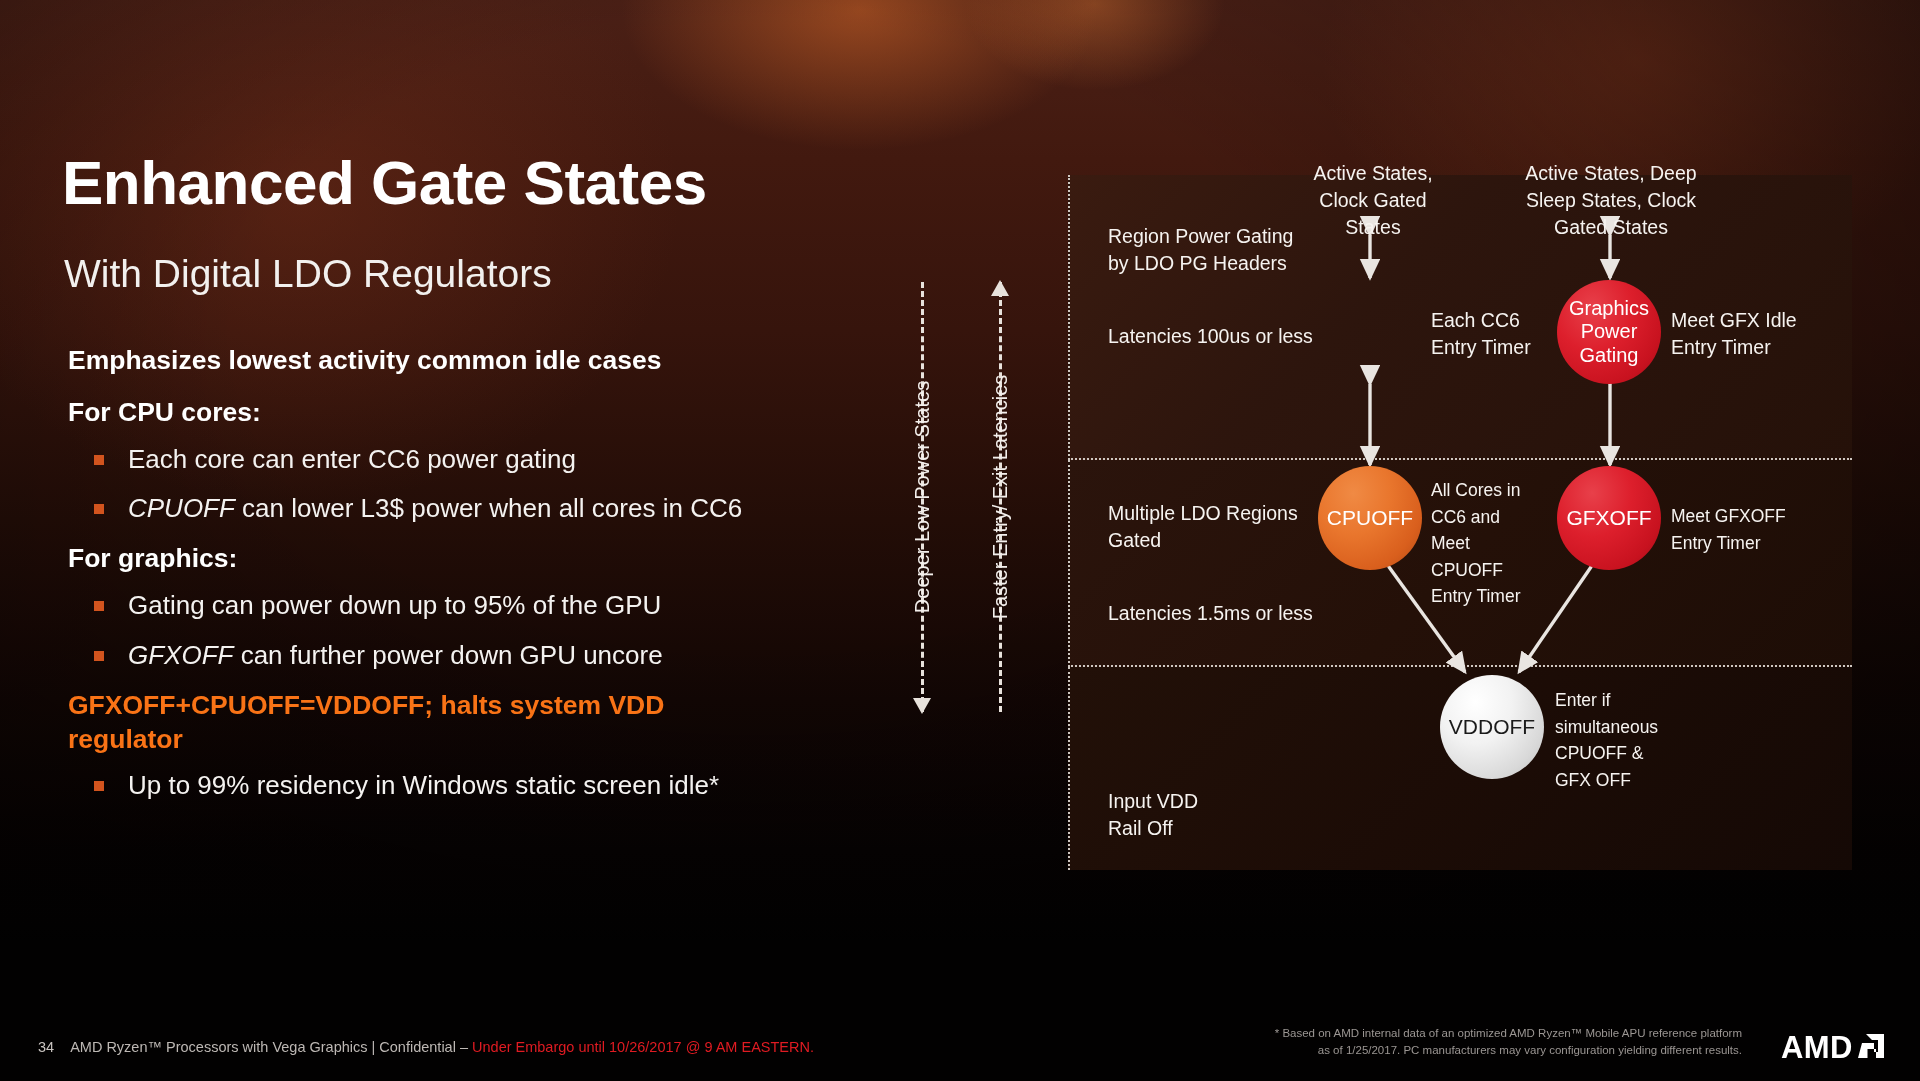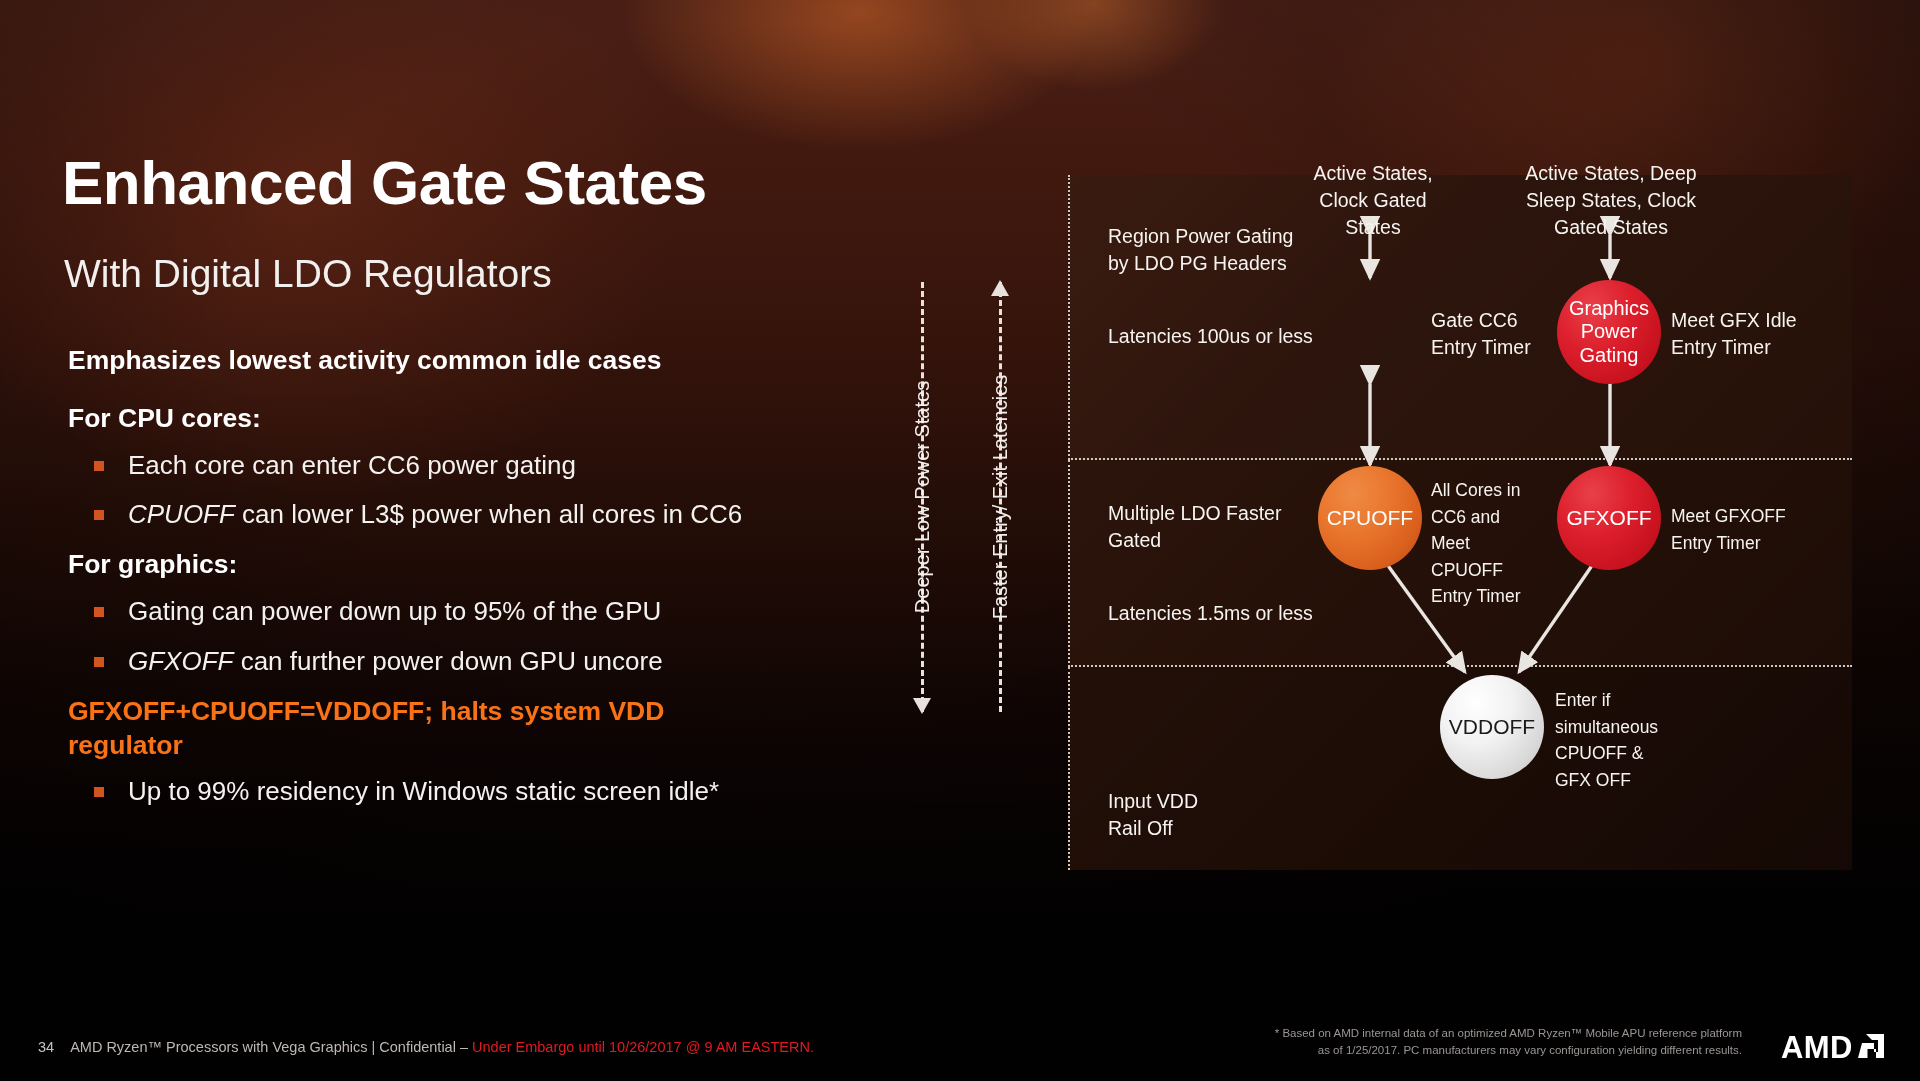--- a/index.html
+++ b/index.html
@@ -67,21 +67,21 @@
   .body-col {
     position: absolute;
     left: 68px; top: 345px;
     width: 830px;
     color: #ffffff;
   }
   .lead {
     font-size: 26.5px;
     font-weight: bold;
     color: #ffffff;
-    margin: 0 0 26px 0;
+    margin: 0 0 20px 0;
     line-height: 1.2;
   }
   .head2 {
     font-size: 26.5px;
     font-weight: bold;
     color: #ffffff;
     margin: 0 0 14px 0;
     line-height: 1.2;
   }
   .head2.tight { margin-top: 4px; }
@@ -367,26 +367,26 @@
 Clock Gated
 States</div>
     <div class="dtext center" style="left:438px; top:-15px; width:210px;">Active States, Deep
 Sleep States, Clock
 Gated States</div>
 
     <div class="node red" style="left:489px; top:105px; width:104px; height:104px; white-space:pre-line; font-size:20px;">Graphics
 Power
 Gating</div>
 
-    <div class="dtext" style="left:363px; top:132px; width:140px;">Gate CC6
+    <div class="dtext" style="left:363px; top:132px; width:140px;">Each CC6
 Entry Timer</div>
     <div class="dtext" style="left:603px; top:132px; width:160px;">Meet GFX Idle
 Entry Timer</div>
 
-    <div class="dtext" style="left:40px; top:325px; width:240px;">Multiple LDO Faster
+    <div class="dtext" style="left:40px; top:325px; width:240px;">Multiple LDO Regions
 Gated</div>
     <div class="dtext" style="left:40px; top:425px; width:270px;">Latencies 1.5ms or less</div>
 
     <div class="node orange" style="left:250px; top:291px; width:104px; height:104px;">CPUOFF</div>
     <div class="node red" style="left:489px; top:291px; width:104px; height:104px;">GFXOFF</div>
 
     <div class="dtext small" style="left:363px; top:302px; width:120px;">All Cores in
 CC6 and
 Meet
 CPUOFF

